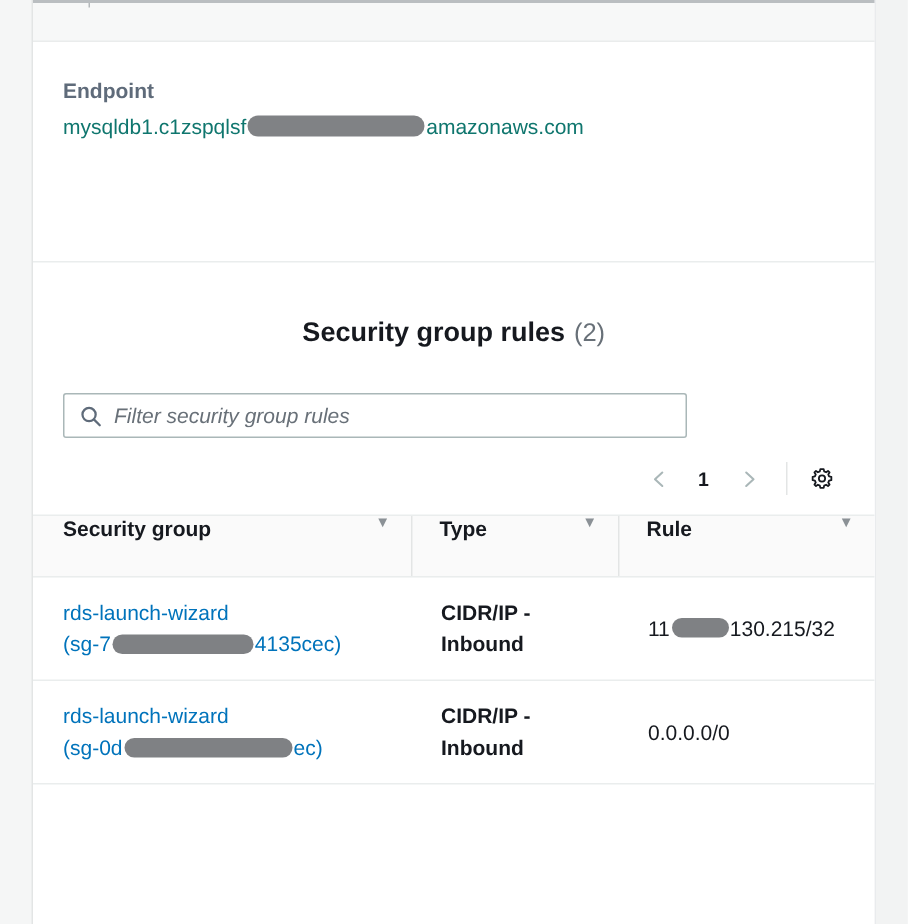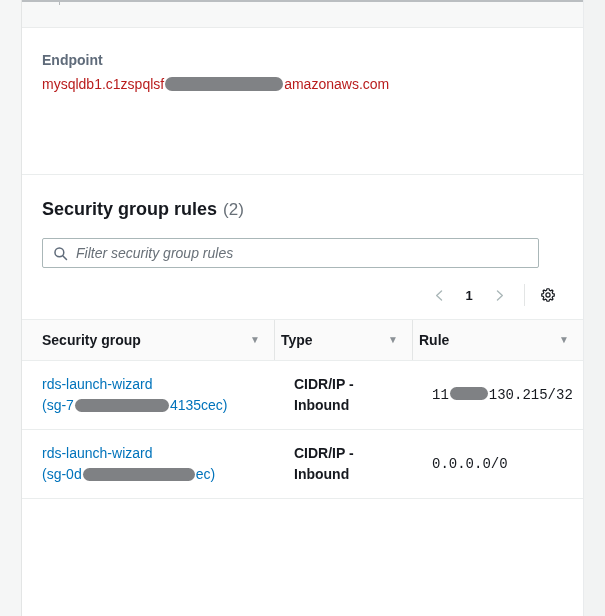--- a/index.html
+++ b/index.html
@@ -67,21 +67,21 @@
   }
   .field-label {
     font-size: 14px;
     color: #5f6b7a;
     line-height: 20px;
     margin: 0 0 4px 0;
     font-weight: 700;
   }
   .field-value {
     font-size: 14px;
-    color: #b91c1c;
+    color: #0f766e;
     line-height: 20px;
     margin: 0;
     position: relative;
     white-space: nowrap;
   }
   .field-gap { height: 26px; }
 
   .redact {
     display: inline-block;
     background: #808285;
@@ -106,38 +106,39 @@
     background: #ffffff;
     padding: 0;
   }
   .sg-header {
     padding: 22px 20px 0 20px;
   }
   .sg-title {
     font-size: 18px;
     font-weight: 700;
     color: #16191f;
-    margin: 0;
+    margin: 12px;
     line-height: 24px;
     display: flex;
     align-items: baseline;
     gap: 6px;
+    justify-content: center;
   }
   .sg-count {
     font-size: 17px;
     font-weight: 400;
     color: #687078;
   }
 
   .filter-row {
     padding: 16px 20px 0 20px;
   }
   .filter-box {
     position: relative;
-    width: 497px;
+    width: 416px;
     height: 30px;
     border: 1px solid #aab7b8;
     border-radius: 2px;
     background: #fff;
     box-sizing: border-box;
     display: flex;
     align-items: center;
   }
   .filter-icon {
     position: absolute;
@@ -232,47 +233,47 @@
     color: #16191f;
     background: #fafafa;
     border-top: 1px solid #eaeded;
     border-bottom: 1px solid #eaeded;
     height: 40px;
     padding: 0;
     vertical-align: middle;
   }
   .th-inner {
     display: flex;
-    align-items: center;
+    align-items: flex-start;
     justify-content: space-between;
     padding: 0 10px 0 20px;
     height: 40px;
     box-sizing: border-box;
   }
   .th-inner.col2, .th-inner.col3 {
-    padding-left: 6px;
+    padding-left: 18px;
     border-left: 1px solid #e3e5e5;
   }
   .sort-caret {
     color: #8b9196;
     font-size: 10px;
     line-height: 1;
     margin-right: 4px;
   }
   table.sg-table td {
     font-size: 14px;
     color: #16191f;
     vertical-align: middle;
     border-bottom: 1px solid #eaeded;
     padding: 13px 10px 13px 20px;
     line-height: 21px;
   }
   td.c-group { padding-left: 20px; }
   td.c-type  { padding-left: 18px; font-weight: bold; }
-  td.c-rule  { padding-left: 18px; font-family: Liberation Mono, monospace; }
+  td.c-rule  { padding-left: 18px; }
 
   .sg-link {
     color: #0073bb;
     text-decoration: none;
     display: block;
     white-space: nowrap;
   }
   .sg-link .l2 { display: block; }
 </style>
 </head>

